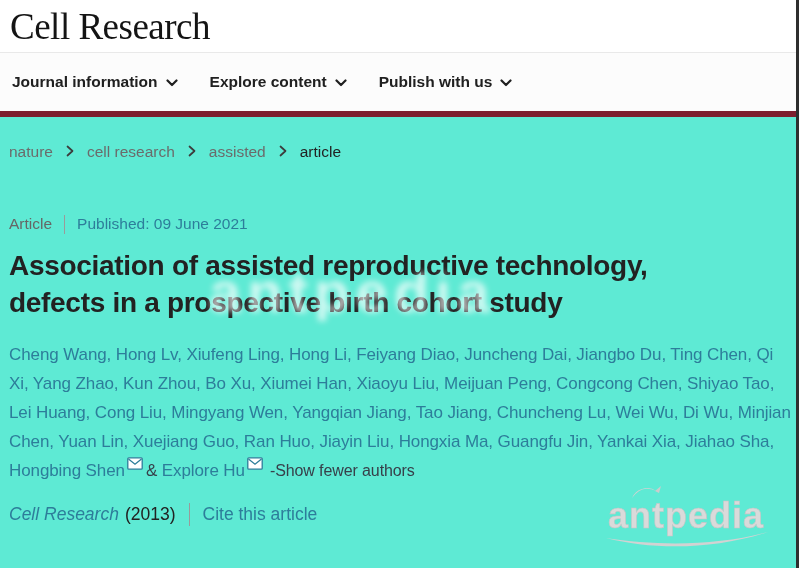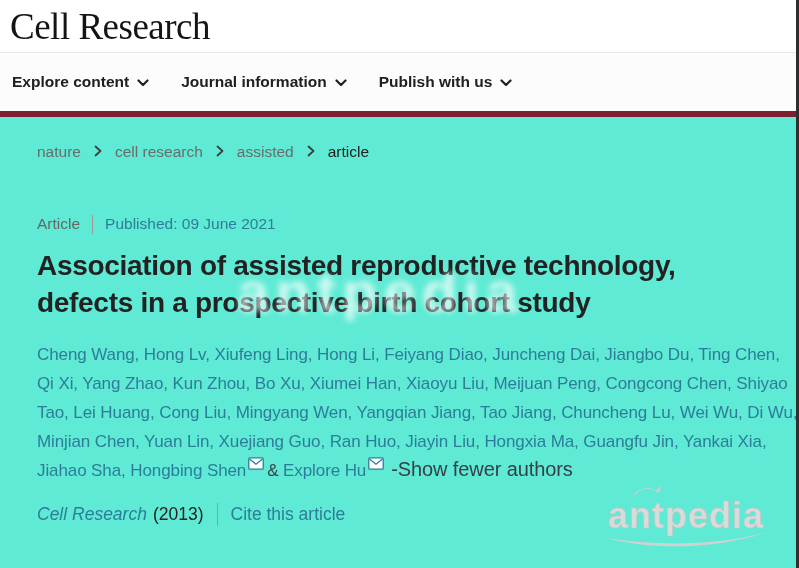--- a/index.html
+++ b/index.html
@@ -34,21 +34,21 @@
   }
   .nav-item {
     background:none; border:none; font-family:inherit;
     font-size:15.5px; font-weight:bold; color:#202020;
     display:flex; align-items:center; gap:8px; cursor:pointer; padding:6px 2px;
   }
   .nav-item svg { display:block; margin-top:2px; }
 
   .brand-bar { height:6px; background:#7d1f2e; }
 
-  main { padding-left:9px; position:relative;margin-left:28px; }
+  main { padding-left:9px; position:relative; }
 
   
   .breadcrumb {
     margin-top:25px; display:flex; align-items:center; gap:13px;
     font-size:15.5px; color:#6b6b6b; height:20px;
   }
   .crumb { cursor:pointer; }
   .crumb-current { color:#222; cursor:default; }
   .crumb-sep { display:flex; align-items:center; margin-top:-2px; }
 
@@ -81,21 +81,21 @@
   .authors {
     margin-top:19px; max-width:786px;
     font-size:17px; line-height:29px; color:#2d7d9a; letter-spacing:-0.1px;
   }
   .author-links { cursor:pointer; }
   .amp { color:#37404a; }
   .email-sup { display:inline-block; vertical-align:6px; margin:0 3px 0 2px; cursor:pointer; }
   .email-sup svg { display:block; }
   .show-fewer {
     background:none; border:none; font-family:inherit;
-    font-size:20px; color:#37404a; letter-spacing:-0.1px;
+    font-size:16px; color:#37404a; letter-spacing:-0.1px;
     cursor:pointer; padding:0; margin-left:4px;
   }
 
   
   .citation {
     margin-top:17px; display:flex; align-items:center; font-size:17.5px; height:24px;
   }
   .cite-journal { font-style:italic; color:#2d7d9a; cursor:pointer; }
   .cite-year { color:#222; margin-left:6px; }
   .cite-vline { width:1px; height:23px; background:#9a9a9a; margin:0 13px; }
@@ -112,29 +112,29 @@
 
 <div class="page">
   <div class="edge-line"></div>
 
   <header class="masthead">
     <span class="journal-logo">Cell Research</span>
   </header>
 
   <nav class="main-nav">
     <button class="nav-item">
-      <span>Explore content</span>
+      <span>Journal information</span>
       <span>
           <svg width="12" height="8" viewBox="0 0 12 8">
             <polyline points="1.5,1.5 6,6 10.5,1.5" fill="none" stroke="#202020" stroke-width="2.2" stroke-linecap="round" stroke-linejoin="round"></polyline>
           </svg>
         </span>
     </button>
     <button class="nav-item">
-      <span>Journal information</span>
+      <span>Explore content</span>
       <span>
           <svg width="12" height="8" viewBox="0 0 12 8">
             <polyline points="1.5,1.5 6,6 10.5,1.5" fill="none" stroke="#202020" stroke-width="2.2" stroke-linecap="round" stroke-linejoin="round"></polyline>
           </svg>
         </span>
     </button>
     <button class="nav-item">
       <span>Publish with us</span>
       <span>
           <svg width="12" height="8" viewBox="0 0 12 8">

